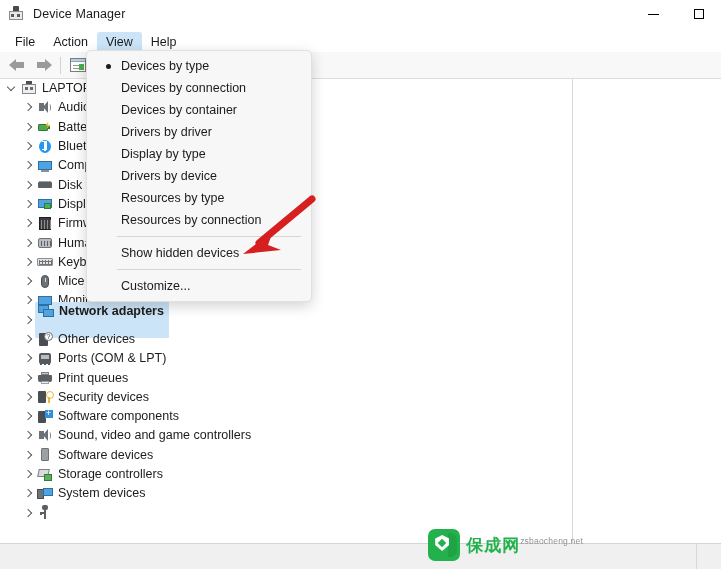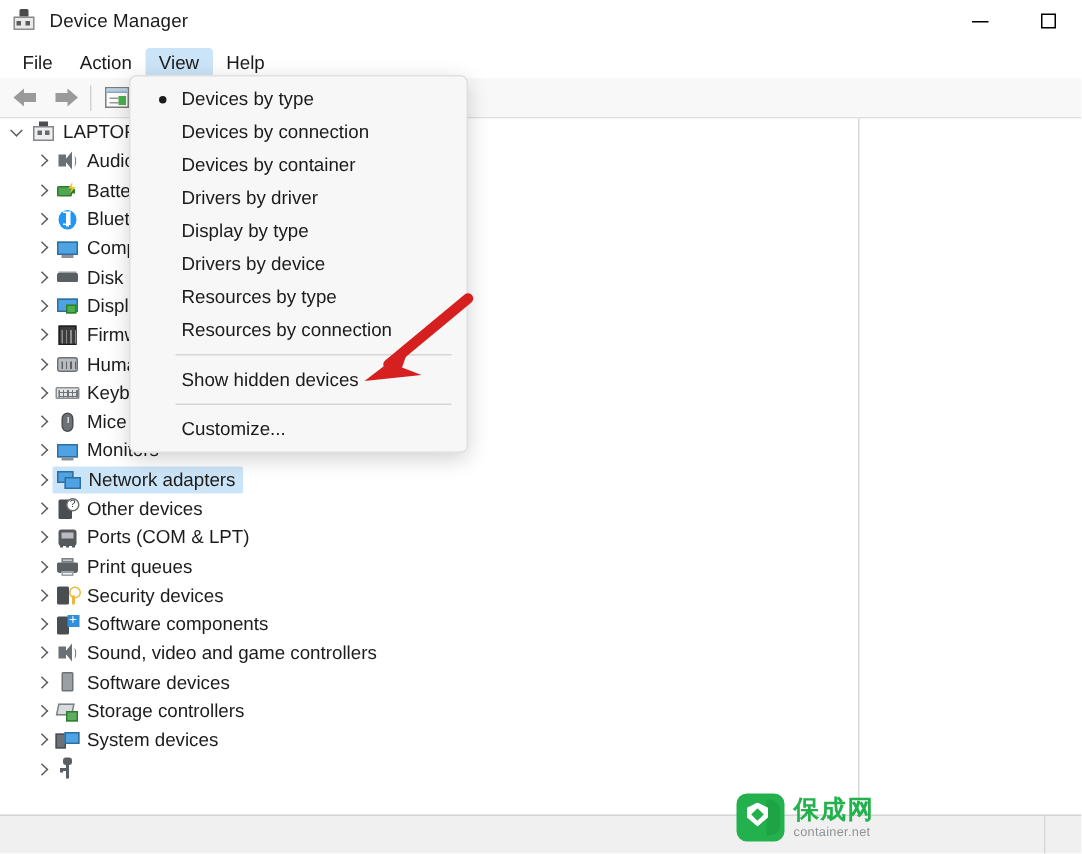--- a/index.html
+++ b/index.html
@@ -234,24 +234,25 @@
     margin: 0 5px 0 2px;
     position: relative;
   }
   .tlabel {
     font-size: 12.5px;
     color: #1c1c1c;
     line-height: 15px;
   }
   .tree-row.selected .sel-wrap {
     background: #cce4f7;
-    padding: 1px 5px 1px 1px;
+    padding: 1px 5px 19px 1px;
     display: flex;
     align-items: center;
     border-radius: 1px;
+    font-weight: bold;
   }
   .sel-wrap { display: flex; align-items: center; }
 
   
   .ic-computer-root {
     position: absolute; left: 1px; top: 3px;
     width: 14px; height: 10px;
     background: #eceef0;
     border: 1px solid #85858a;
   }
@@ -711,21 +712,21 @@
   .wm-logo .wm-b {
     position: absolute;
     right: 3px; top: 4px;
     width: 9px; height: 24px;
     background: #1ea345;
     border-radius: 0 7px 7px 0;
   }
   .wm-text {
     margin-left: 6px;
     display: flex;
-    flex-direction: column;
+    flex-direction: row;
     justify-content: center;
   }
   .wm-cn {
     font-size: 17px;
     font-weight: bold;
     color: #22b14c;
     line-height: 18px;
     letter-spacing: 1px;
     font-family: "DejaVu Sans", sans-serif;
   }
@@ -1081,17 +1082,17 @@
   </svg>
 
   <div class="watermark">
     <div class="wm-logo">
       <div class="wm-b"></div>
       <div class="shield"></div>
       <div class="shield-in"></div>
     </div>
     <div class="wm-text">
       <div class="wm-cn">保成网</div>
-      <div class="wm-url">container.net</div>
+      <div class="wm-url">zsbaocheng.net</div>
     </div>
   </div>
 
 </div>
 
 </body></html>

